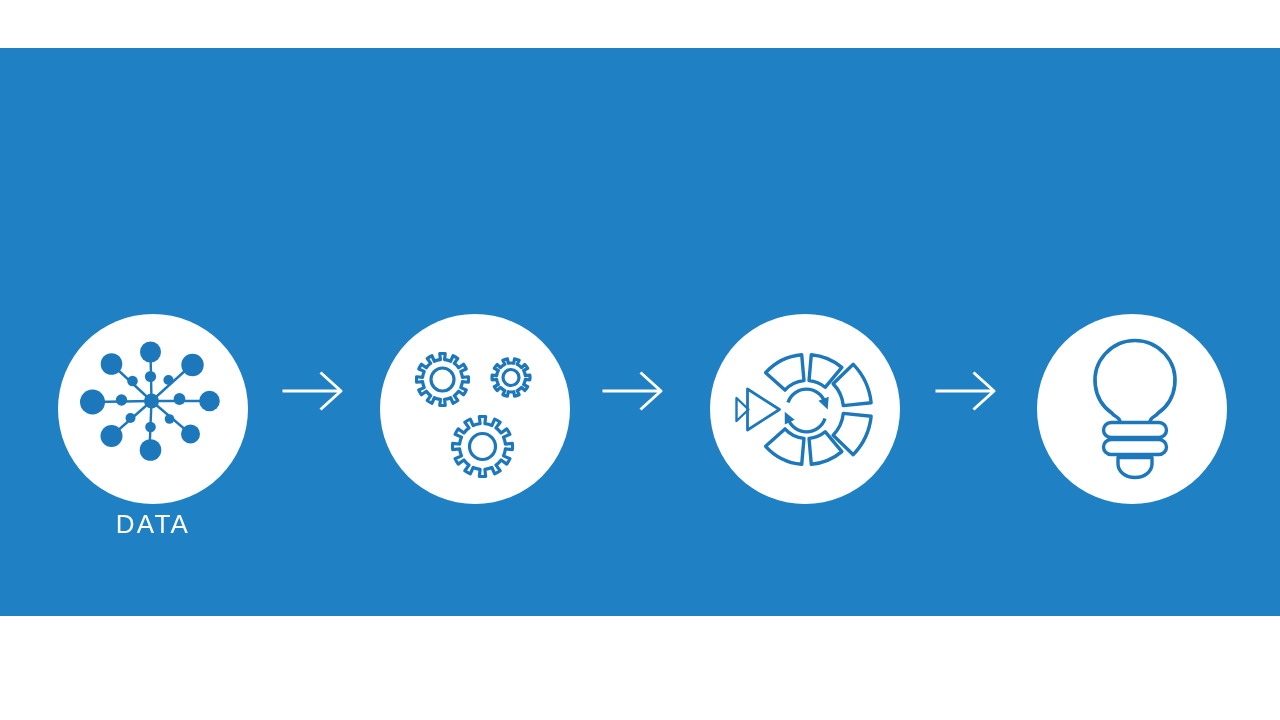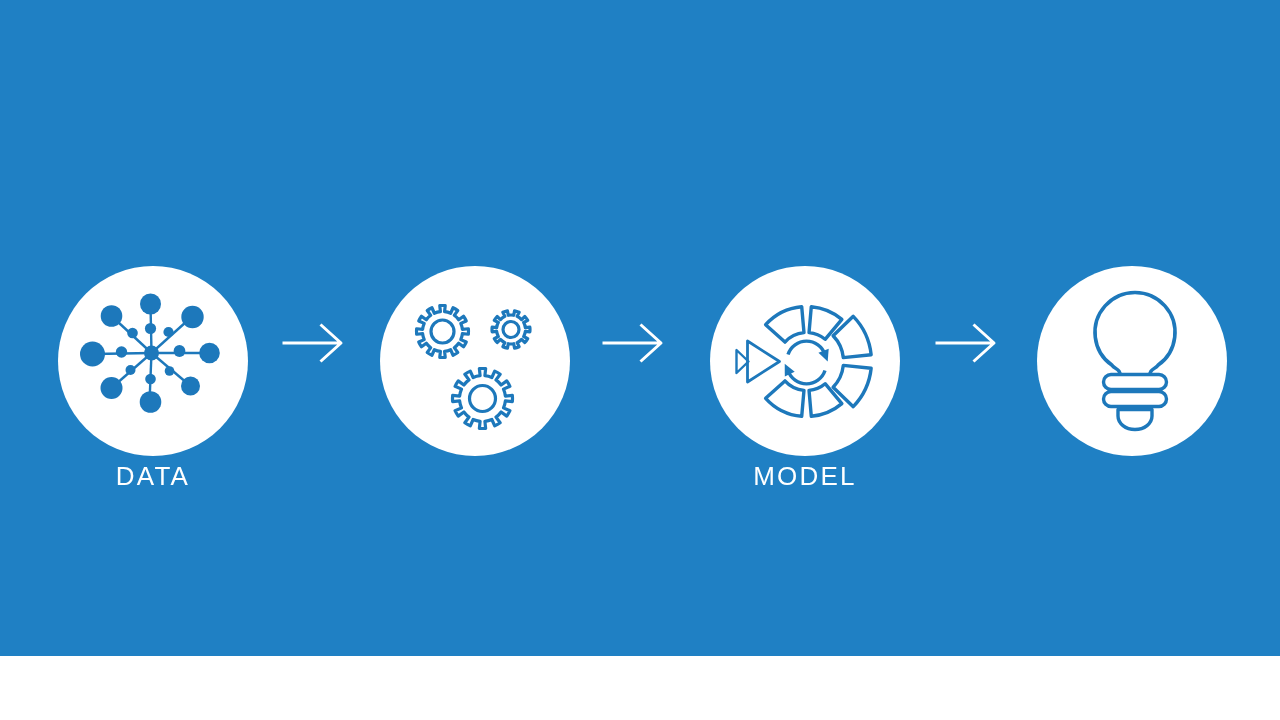--- a/index.html
+++ b/index.html
@@ -1,22 +1,22 @@
 <!DOCTYPE html>
 <html style="--bg: #1f80c4; --icon: #1d78bb; --text: #ffffff; --arrow: #ffffff; --circle: #ffffff;"><head>
 <meta charset="utf-8">
 <style>
   :root{
     --bg:#1f80c4; --icon:#1d78bb; --text:#ffffff; --arrow:#ffffff; --circle:#ffffff;
   }
   html,body{margin:0;padding:0;}
   body{font-family:"Liberation Sans", sans-serif;}
   .stage{
-    position:relative; width:1280px; height:656px;
-    background:var(--bg); overflow:hidden;
+    position:relative; width:1280px; height:568px;
+    background:var(--bg); overflow:hidden;margin-top:48px;
   }
   .circle{
     position:absolute; width:190px; height:190px; border-radius:50%;
     background:var(--circle); display:flex; align-items:center; justify-content:center;
   }
   .circle svg{ color:var(--icon); display:block; }
   .step-label{
     position:absolute; width:240px; top:463px; line-height:26px;
     font-size:26px; letter-spacing:2.2px; text-align:center;
     color:var(--text); font-weight:400;
@@ -105,21 +105,20 @@
           <g transform="translate(18.5,-7) rotate(69)">
               <path d="M 7.5 0 L -4 -5.5 L -4 5.5 Z" fill="currentColor" stroke="none"></path>
             </g>
           <g transform="translate(-18.5,9) rotate(-116)">
               <path d="M 7.5 0 L -4 -5.5 L -4 5.5 Z" fill="currentColor" stroke="none"></path>
             </g>
         </g>
       </g>
     </svg>
   </div>
-  <div class="step-label" style="left:685px;">MODEL</div>
 
   <svg class="arrow" style="left:929px;" width="72" height="44" viewBox="-36 -22 72 44">
     <path d="M -29.5 0 L 27 0 M 8.5 -18.5 L 29 0 L 8.5 18.5" fill="none" stroke="currentColor" stroke-width="3" stroke-linejoin="round"></path>
   </svg>
 
   <div class="circle" style="left:1037px; top:266px;">
     <svg width="190" height="190" viewBox="-95 -95 190 190">
       <g transform="translate(3,0)" stroke="currentColor" fill="none">
         <path stroke-width="3.6" d="M -14.5 16 C -14.5 8 -19.5 8.5 -22.9 4.3 A 40 40 0 1 1 22.9 4.3 C 19.5 8.5 14.5 8 14.5 16"></path>
         <rect x="-31.5" y="13.5" width="63" height="15" rx="7.5" fill="#ffffff" stroke-width="3.4"></rect>

